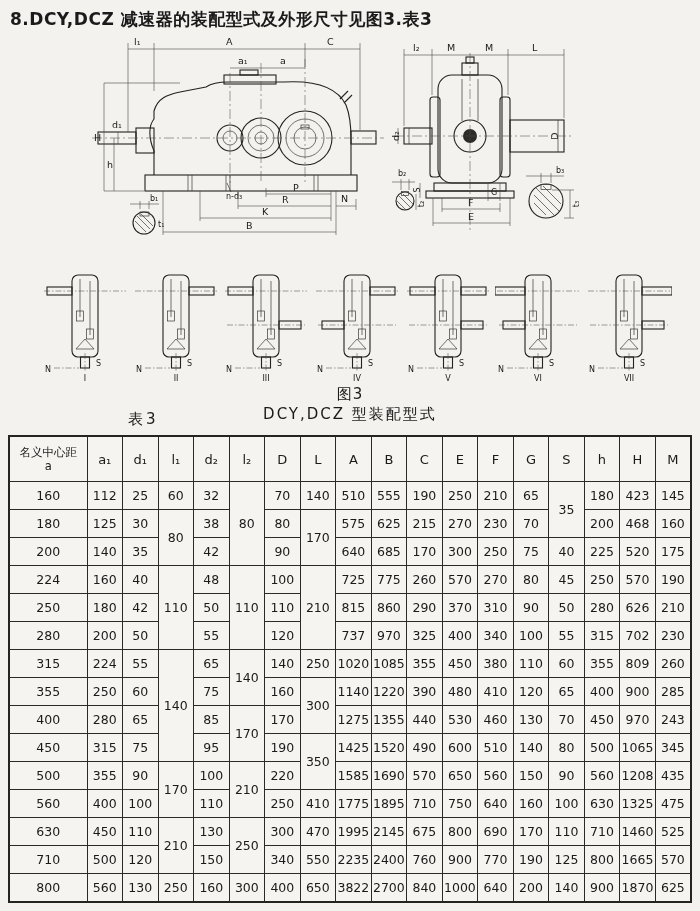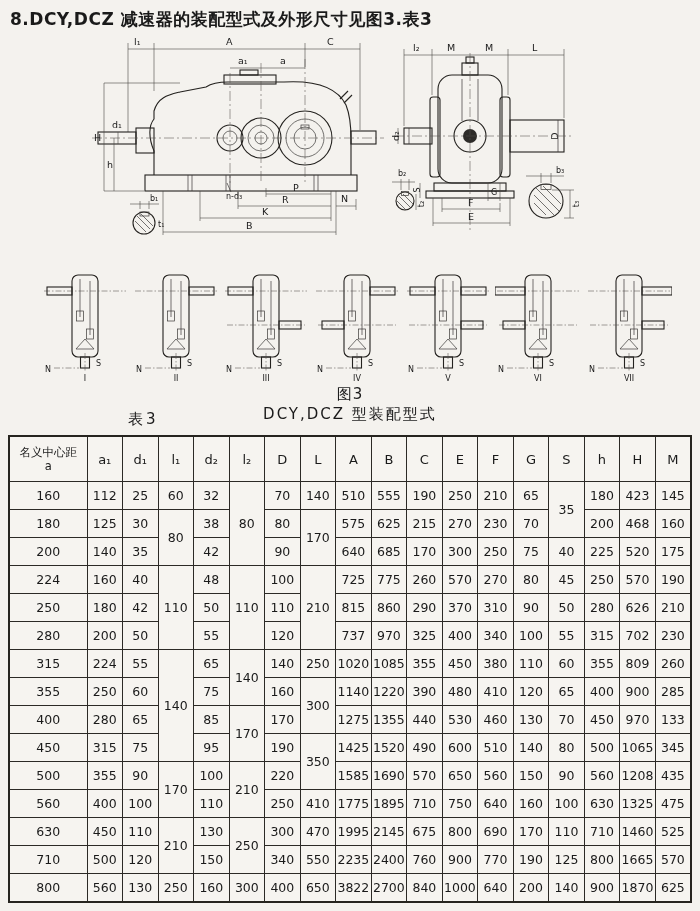--- a/index.html
+++ b/index.html
@@ -553,21 +553,21 @@
           <td>170</td>
           <td>1275</td>
           <td>1355</td>
           <td>440</td>
           <td>530</td>
           <td>460</td>
           <td>130</td>
           <td>70</td>
           <td>450</td>
           <td>970</td>
-          <td>133</td>
+          <td>243</td>
         </tr>
         <tr>
           <td>450</td>
           <td>315</td>
           <td>75</td>
           <td>95</td>
           <td>190</td>
           <td rowspan="2">350</td>
           <td>1425</td>
           <td>1520</td>

